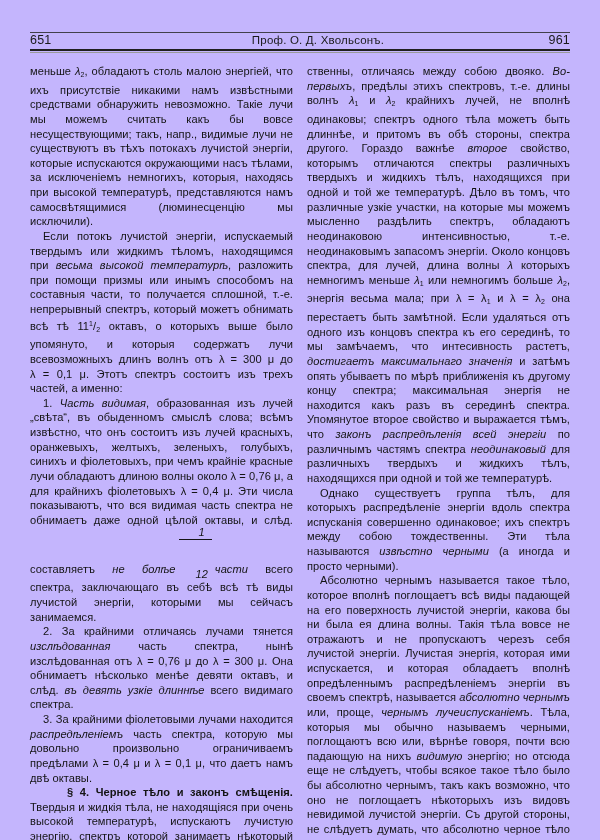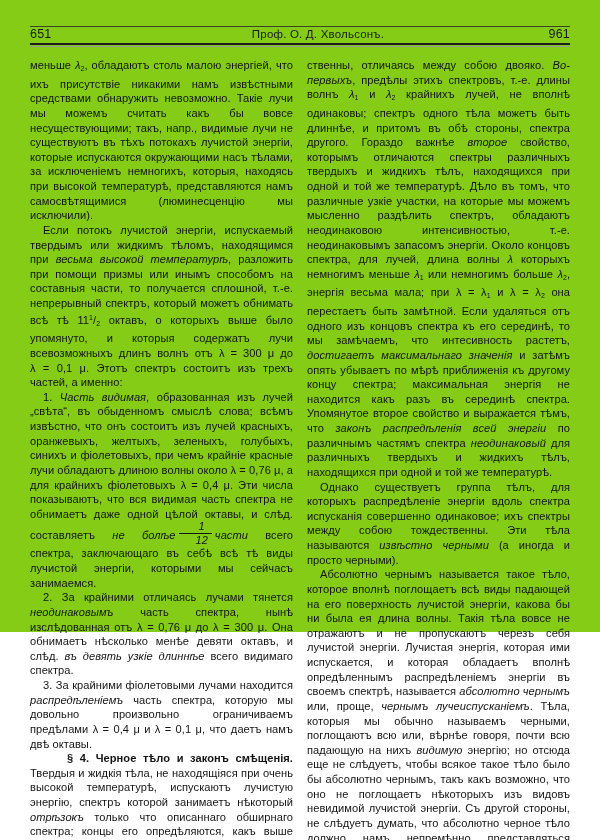--- a/index.html
+++ b/index.html
@@ -10,24 +10,24 @@
   body {
     width: 600px;
     height: 840px;
     font-family: "Liberation Sans", sans-serif;
     color: #111111;
     overflow: hidden;
   }
   .page {
     position: relative;
     width: 600px;
-    height: 632px;
-    background: #84cc16;
+    height: 840px;
+    background: #c4b5fd;
     box-sizing: border-box;
-    padding: 2px 30px;
+    padding: 8px 30px;
   }
 
   
   .runhead {
     position: relative;
     height: 44px;
     padding-top: 22px;
     box-sizing: border-box;
   }
   .runhead-row {
@@ -120,20 +120,21 @@
   }
   .frac .bar {
     display: block;
     height: 1px;
     background: #141414;
   }
   .frac .den {
     display: block;
     font-size: 11px;
     padding: 1px 4px 0 4px;
+    margin-top: 28px;
   }
   .fracline {
     line-height: 22px;
   }
 </style>
 </head>
 <body>
 
 <div class="page">
 
@@ -151,31 +152,31 @@
   <div class="columns">
 
     <div class="col">
 
       <p class="par"><span>меньше </span><span class="lam">λ</span><sub>2</sub><span>, обладаютъ столь малою энергіей, что ихъ присутствіе никакими намъ извѣстными средствами обнаружить невозможно. Такіе лучи мы можемъ считать какъ бы вовсе несуществующими; такъ, напр., видимые лучи не существуютъ въ тѣхъ потокахъ лучистой энергіи, которые испускаются окружающими насъ тѣлами, за исключеніемъ немногихъ, которыя, находясь при высокой температурѣ, представляются намъ самосвѣтящимися (люминесценцію мы исключили).</span></p>
 
       <p class="par indent"><span>Если потокъ лучистой энергіи, испускаемый твердымъ или жидкимъ тѣломъ, находящимся при </span><i>весьма высокой температурѣ</i><span>, разложить при помощи призмы или инымъ способомъ на составныя части, то получается сплошной, т.-е. непрерывный спектръ, который можетъ обнимать всѣ тѣ 11</span><sup>1</sup>/<sub>2</sub><span> октавъ, о которыхъ выше было упомянуто, и которыя содержатъ лучи всевозможныхъ длинъ волнъ отъ </span><span class="math eq">λ = 300 μ</span><span> до </span><span class="math eq">λ = 0,1 μ</span><span>. Этотъ спектръ состоитъ изъ трехъ частей, а именно:</span></p>
 
       <p class="par indent fracline"><span>1. </span><i>Часть видимая</i><span>, образованная изъ лучей „свѣта“, въ обыденномъ смыслѣ слова; всѣмъ извѣстно, что онъ состоитъ изъ лучей красныхъ, оранжевыхъ, желтыхъ, зеленыхъ, голубыхъ, синихъ и фіолетовыхъ, при чемъ крайніе красные лучи обладаютъ длиною волны около </span><span class="math eq">λ = 0,76 μ</span><span>, а для крайнихъ фіолетовыхъ </span><span class="math eq">λ = 0,4 μ</span><span>. Эти числа показываютъ, что вся видимая часть спектра не обнимаетъ даже одной цѣлой октавы, и слѣд. составляетъ </span><i>не болѣе</i><span class="frac"><span class="num">1</span><span class="bar"></span><span class="den">12</span></span><i>части</i><span> всего спектра, заключающаго въ себѣ всѣ тѣ виды лучистой энергіи, которыми мы сейчасъ занимаемся.</span></p>
 
-      <p class="par indent"><span>2. </span><span>За крайними отличаясь лучами тянется </span><i>неодинаковымъ</i><span> часть спектра, нынѣ изслѣдованная отъ </span><span class="math eq">λ = 0,76 μ</span><span> до </span><span class="math eq">λ = 300 μ</span><span>. Она обнимаетъ нѣсколько менѣе девяти октавъ, и слѣд. </span><i>въ девять узкіе длиннѣе</i><span> всего видимаго спектра.</span></p>
+      <p class="par indent"><span>2. </span><span>За крайними отличаясь лучами тянется </span><i>изслѣдованная</i><span> часть спектра, нынѣ изслѣдованная отъ </span><span class="math eq">λ = 0,76 μ</span><span> до </span><span class="math eq">λ = 300 μ</span><span>. Она обнимаетъ нѣсколько менѣе девяти октавъ, и слѣд. </span><i>въ девять узкіе длиннѣе</i><span> всего видимаго спектра.</span></p>
 
       <p class="par indent"><span>3. </span><span>За крайними фіолетовыми лучами находится </span><i>распредѣленіемъ</i><span> часть спектра, которую мы довольно произвольно ограничиваемъ предѣлами </span><span class="math eq">λ = 0,4 μ</span><span> и </span><span class="math eq">λ = 0,1 μ</span><span>, что даетъ намъ двѣ октавы.</span></p>
 
       <p class="par indent"><b>§ 4. Черное тѣло и законъ смѣщенія.</b><span> Твердыя и жидкія тѣла, не находящіяся при очень высокой температурѣ, испускаютъ лучистую энергію, спектръ которой занимаетъ нѣкоторый </span><i>отрѣзокъ</i><span> только что описаннаго обширнаго спектра; концы его опредѣляются, какъ выше было сказано, длинами волны, которыя мы обозначили черезъ </span></p>
 
     </div>
 
     <div class="col">
 
       <p class="par"><span>ственны, отличаясь между собою двояко. </span><i>Во-первыхъ</i><span>, предѣлы этихъ спектровъ, т.-е. длины волнъ </span><span class="lam">λ</span><sub>1</sub><span> и </span><span class="lam">λ</span><sub>2</sub><span> крайнихъ лучей, не вполнѣ одинаковы; спектръ одного тѣла можетъ быть длиннѣе, и притомъ въ обѣ стороны, спектра другого. Гораздо важнѣе </span><i>второе</i><span> свойство, которымъ отличаются спектры различныхъ твердыхъ и жидкихъ тѣлъ, находящихся при одной и той же температурѣ. Дѣло въ томъ, что различные узкіе участки, на которые мы можемъ мысленно раздѣлить спектръ, обладаютъ неодинаковою интенсивностью, т.-е. неодинаковымъ запасомъ энергіи. Около концовъ спектра, для лучей, длина волны </span><span class="lam">λ</span><span> которыхъ немногимъ меньше </span><span class="lam">λ</span><sub>1</sub><span> или немногимъ больше </span><span class="lam">λ</span><sub>2</sub><span>, энергія весьма мала; при </span><span class="math eq">λ = λ</span><sub>1</sub><span> и </span><span class="math eq">λ = λ</span><sub>2</sub><span> она перестаетъ быть замѣтной. Если удаляться отъ одного изъ концовъ спектра къ его серединѣ, то мы замѣчаемъ, что интесивность растетъ, </span><i>достигаетъ максимальнаго значенія</i><span> и затѣмъ опять убываетъ по мѣрѣ приближенія къ другому концу спектра; максимальная энергія не находится какъ разъ въ серединѣ спектра. Упомянутое второе свойство и выражается тѣмъ, что </span><i>законъ распредѣленія всей энергіи</i><span> по различнымъ частямъ спектра </span><i>неодинаковый</i><span> для различныхъ твердыхъ и жидкихъ тѣлъ, находящихся при одной и той же температурѣ.</span></p>
 
-      <p class="par indent"><span>Однако существуетъ группа тѣлъ, для которыхъ распредѣленіе энергіи вдоль спектра испусканія совершенно одинаковое; ихъ спектры между собою тождественны. Эти тѣла называются </span><i>извѣстно черными</i><span> (а иногда и просто черными).</span></p>
+      <p class="par indent"><span>Однако существуетъ группа тѣлъ, для которыхъ распредѣленіе энергіи вдоль спектра испусканія совершенно одинаковое; ихъ спектръ между собою тождественны. Эти тѣла называются </span><i>извѣстно черными</i><span> (а иногда и просто черными).</span></p>
 
       <p class="par indent"><span>Абсолютно чернымъ называется такое тѣло, которое вполнѣ поглощаетъ всѣ виды падающей на его поверхность лучистой энергіи, какова бы ни была ея длина волны. Такія тѣла вовсе не отражаютъ и не пропускаютъ черезъ себя лучистой энергіи. Лучистая энергія, которая ими испускается, и которая обладаетъ вполнѣ опредѣленнымъ распредѣленіемъ энергіи въ своемъ спектрѣ, называется </span><i>абсолютно чернымъ</i><span> или, проще, </span><i>чернымъ лучеиспусканіемъ</i><span>. Тѣла, которыя мы обычно называемъ черными, поглощаютъ всю или, вѣрнѣе говоря, почти всю падающую на нихъ </span><i>видимую</i><span> энергію; но отсюда еще не слѣдуетъ, чтобы всякое такое тѣло было бы абсолютно чернымъ, такъ какъ возможно, что оно не поглощаетъ нѣкоторыхъ изъ видовъ невидимой лучистой энергіи. Съ другой стороны, не слѣдуетъ думать, что абсолютно черное тѣло должно намъ непремѣнно представляться чернымъ, въ обычномъ смыслѣ этого слова. При высокой температурѣ,</span></p>
 
     </div>
   </div>
 </div>
 
 </body></html>

